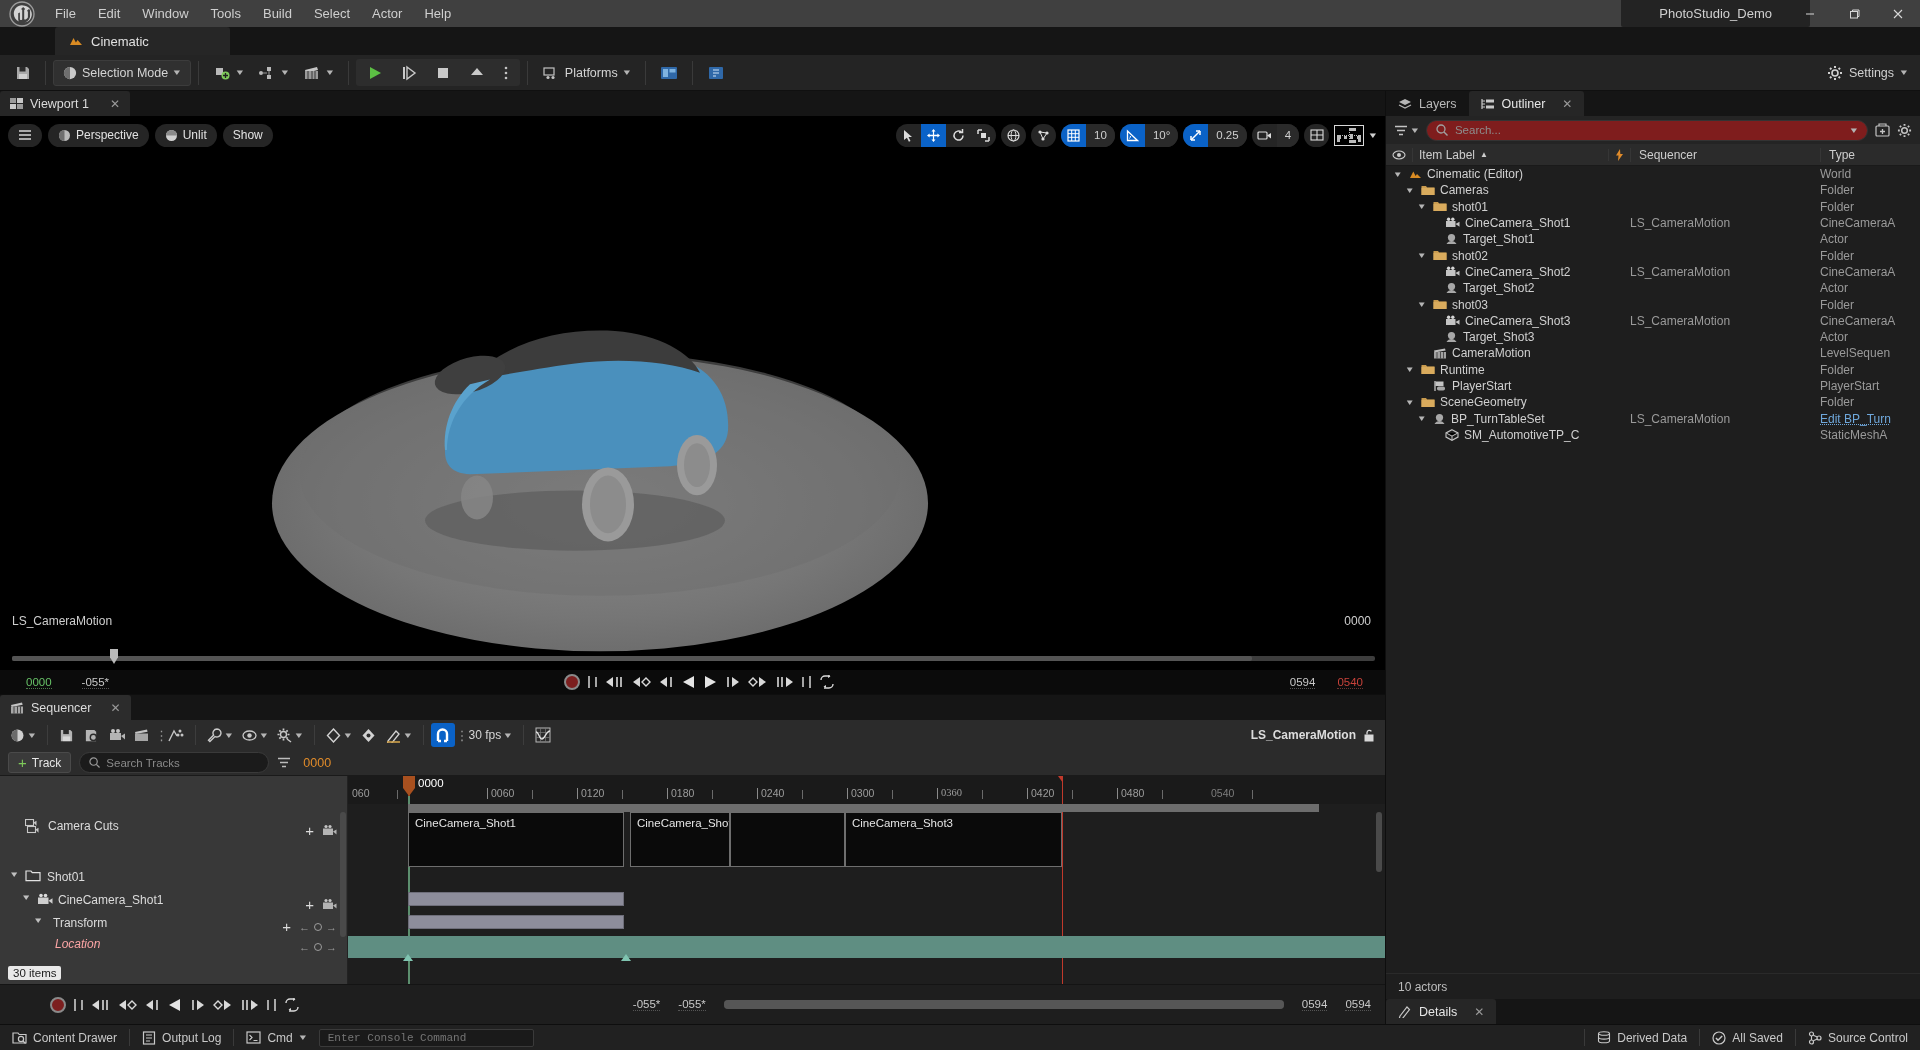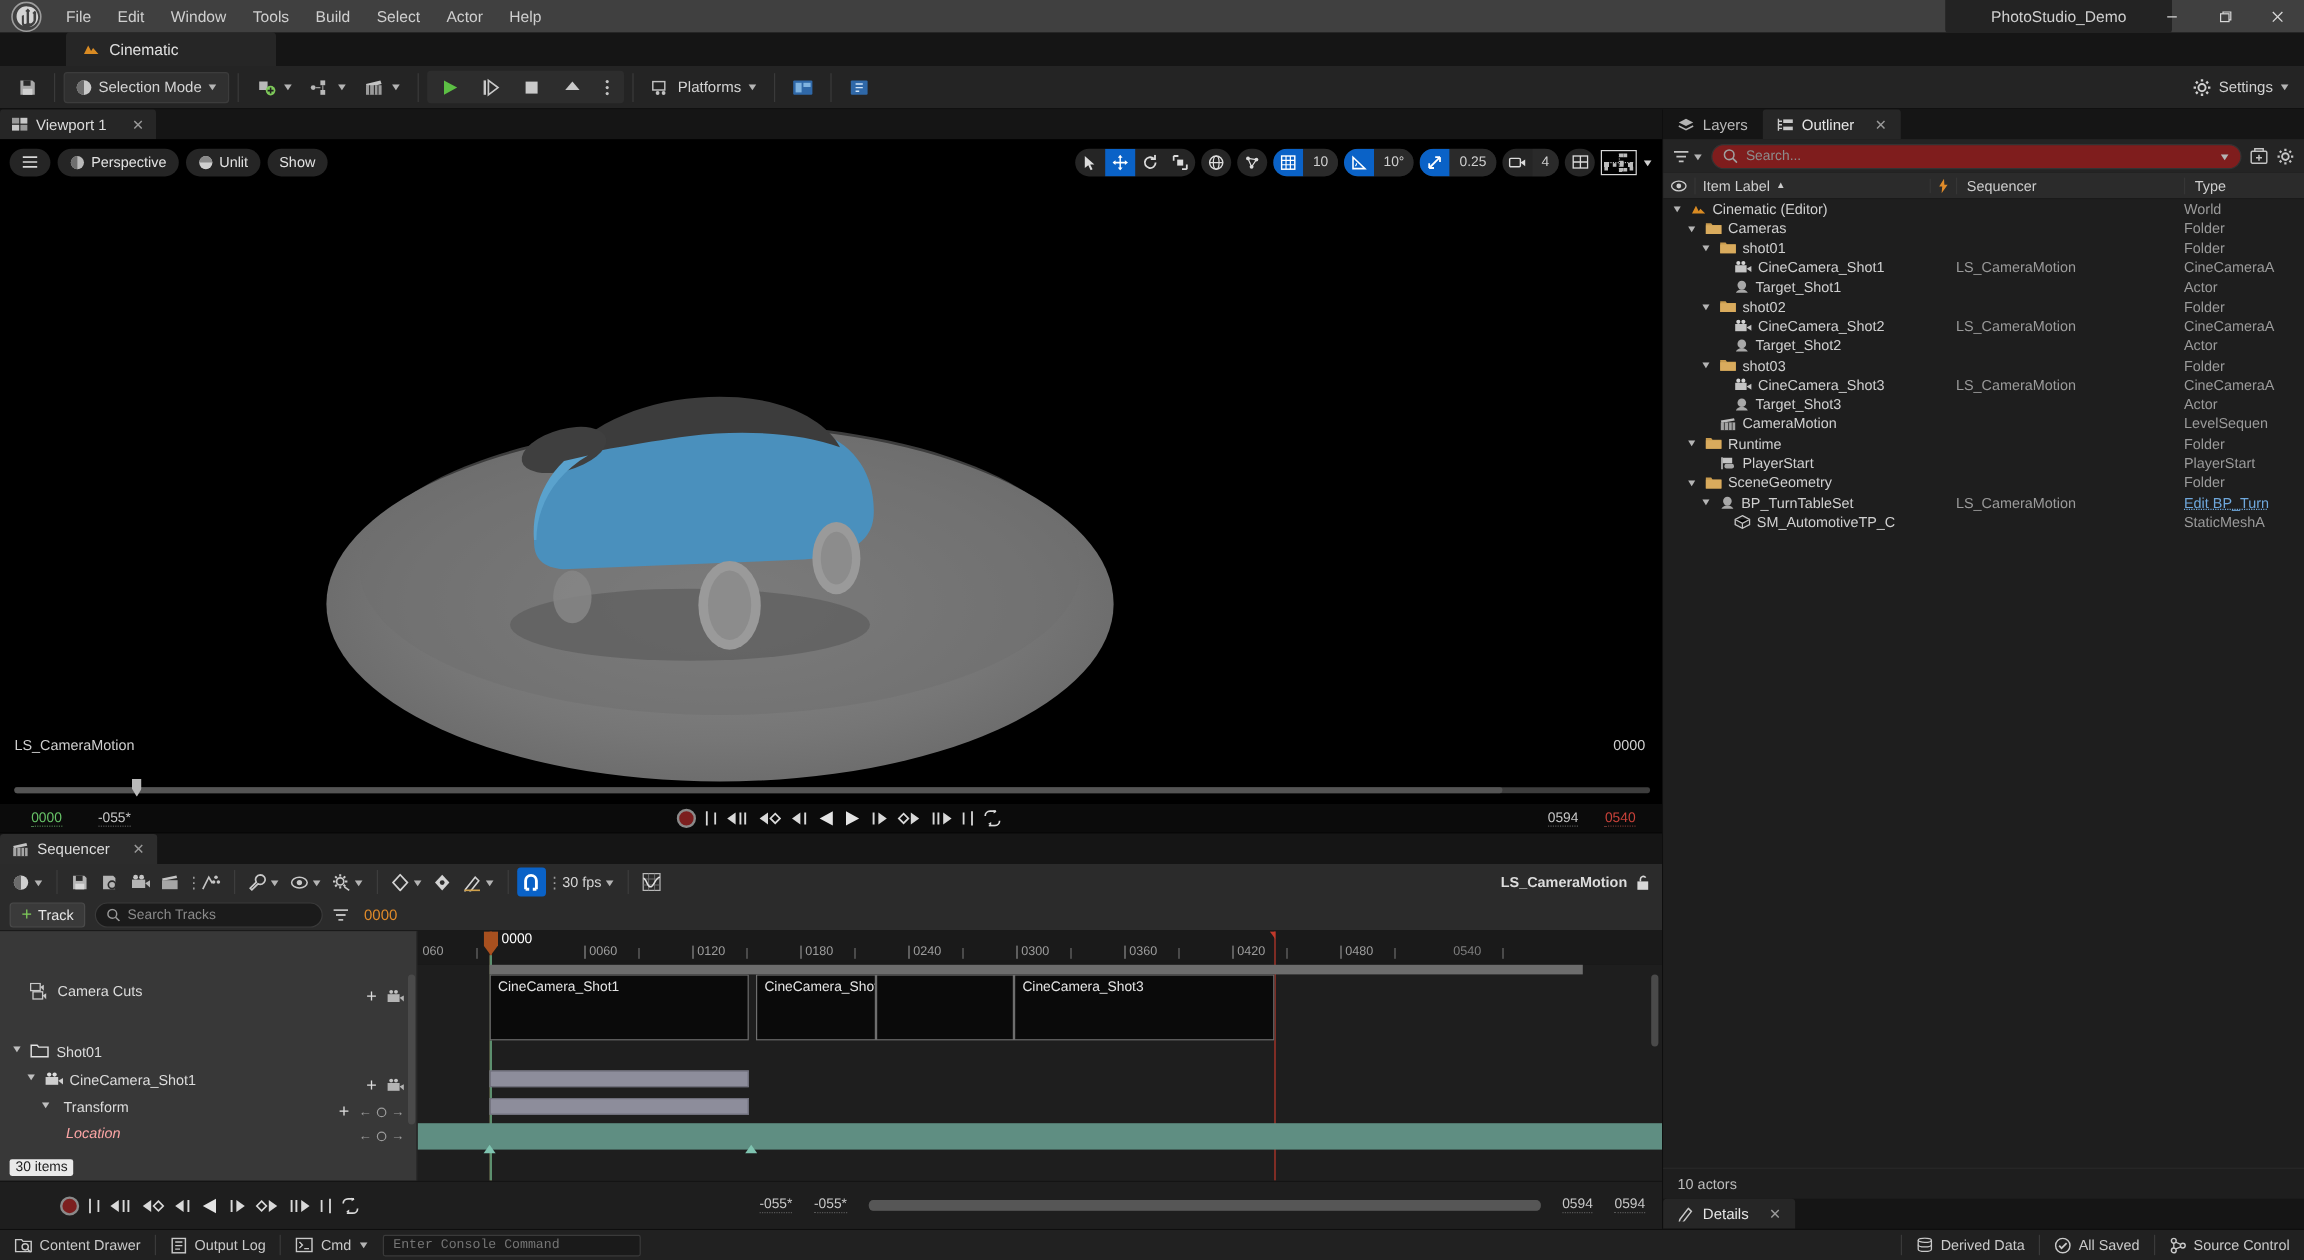--- a/index.html
+++ b/index.html
@@ -879,21 +879,21 @@
               <div class="tick major" style="left:319px"></div>
               <div class="ticklbl" style="left:323px;">0180</div>
               <div class="tick" style="left:364px"></div>
               <div class="tick major" style="left:409px"></div>
               <div class="ticklbl" style="left:413px;">0240</div>
               <div class="tick" style="left:454px"></div>
               <div class="tick major" style="left:499px"></div>
               <div class="ticklbl" style="left:503px;">0300</div>
               <div class="tick" style="left:544px"></div>
               <div class="tick major" style="left:589px"></div>
-              <div class="ticklbl" style="left:593px;">0360</div>
+              <div class="ticklbl" style="left:593px;font-family:Liberation Serif, serif;">0360</div>
               <div class="tick" style="left:634px"></div>
               <div class="tick major" style="left:679px"></div>
               <div class="ticklbl" style="left:683px;">0420</div>
               <div class="tick" style="left:724px"></div>
               <div class="tick major" style="left:769px"></div>
               <div class="ticklbl" style="left:773px;">0480</div>
               <div class="tick" style="left:814px"></div>
               <div class="ticklbl" style="left:863px; color:#7d7d7d">0540</div>
               <div class="tick" style="left:904px"></div>
             </div>

